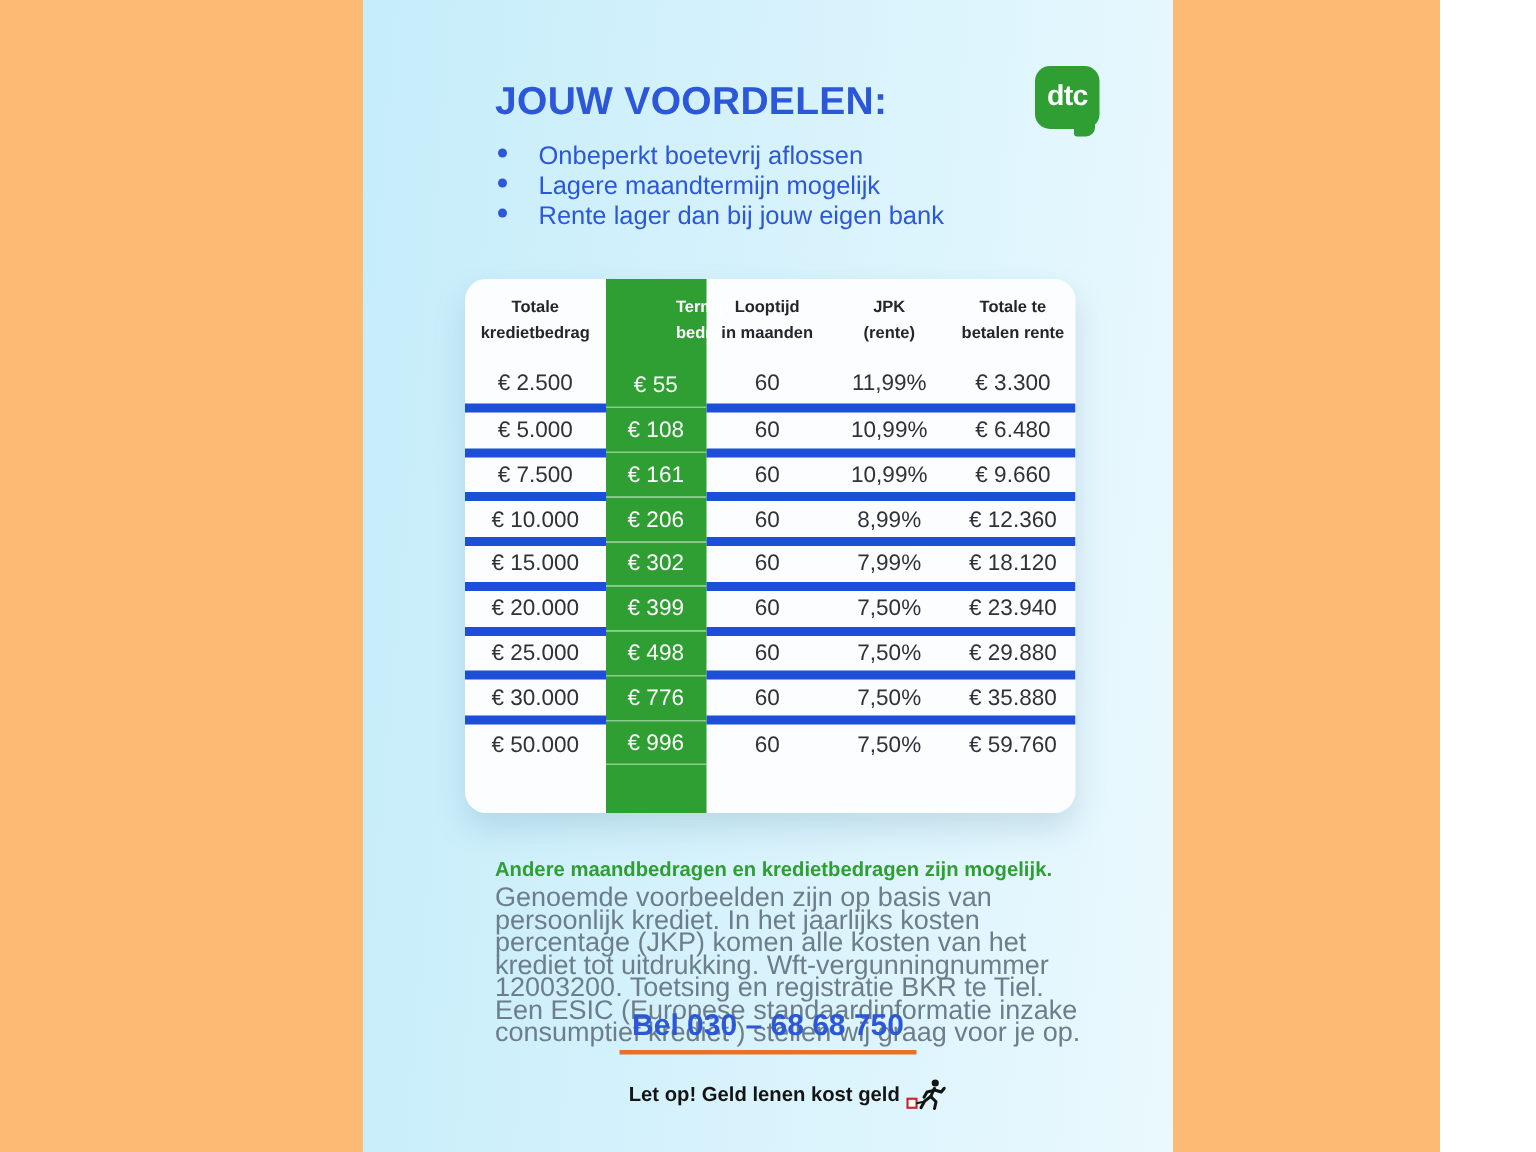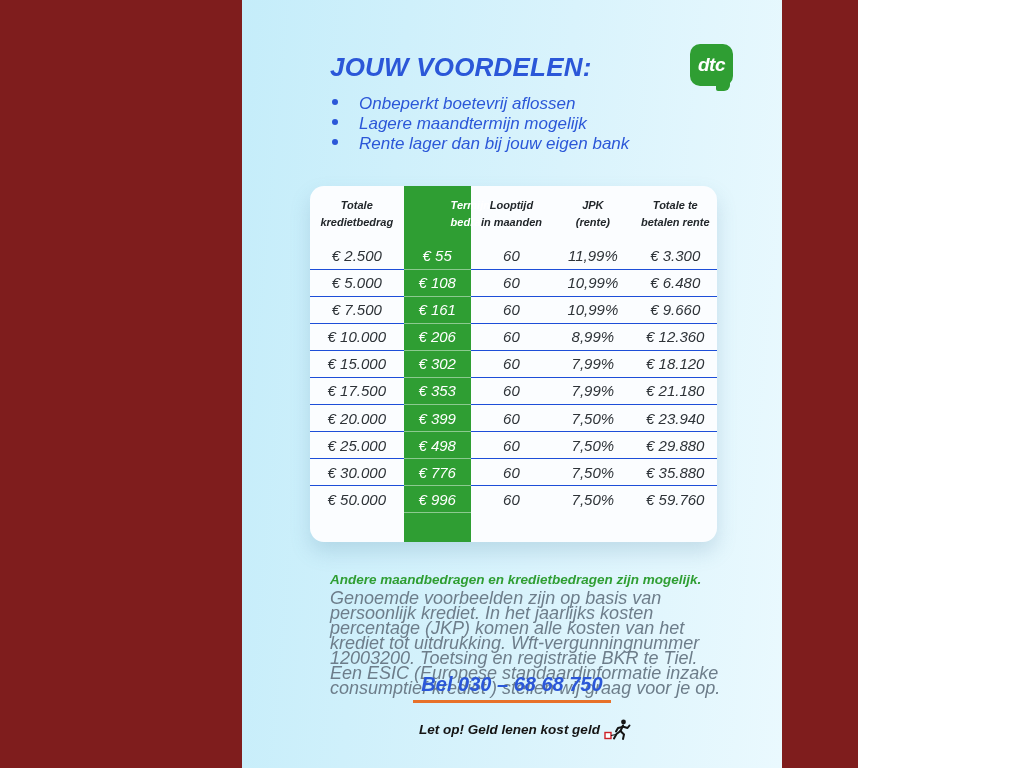--- a/index.html
+++ b/index.html
@@ -1,17 +1,17 @@
 <!DOCTYPE html>
 <html><head>
 <meta charset="utf-8">
 <style>
   * { margin:0; padding:0; box-sizing:border-box; }
   html,body { width:1024px; height:768px; background:#ffffff; font-family:"Liberation Sans", sans-serif; }
-  .page { position:relative; width:858px; height:768px; background:#7f1d1d; overflow:hidden;font-style:italic; }
+  .page { position:relative; width:960px; height:768px; background:#fdba74; overflow:hidden; }
   .content { position:absolute; left:242px; top:0; width:540px; height:768px;
              background:linear-gradient(95deg,#c5edfa 0%, #d9f3fc 55%, #eaf9fe 100%); }
 
   
   .title { position:absolute; left:88px; top:52px; font-size:26px; font-weight:bold;
            color:#2b57d8; letter-spacing:.2px; }
   .bullets { position:absolute; left:90px; top:94px; list-style:none; }
   .bullets li { display:flex; align-items:baseline; height:20px; font-size:17px; color:#2b57d8; }
   .bullets .dot { width:6px; height:6px; border-radius:50%; background:#2b57d8;
                   margin-right:21px; position:relative; top:-4px; flex:0 0 auto; }
@@ -29,21 +29,21 @@
   .card { position:absolute; left:68px; top:186px; width:407px; height:356px;
           background:#fbfdff; border-radius:14px; overflow:hidden;
           box-shadow:0 10px 20px rgba(80,130,165,.22); }
   table { width:100%; height:100%; border-collapse:collapse; table-layout:fixed; }
   col.c1{width:23%} col.c2{width:16.5%} col.c3{width:20%} col.c4{width:20%} col.c5{width:20.5%}
   thead th { height:56px; font-size:11px; font-weight:bold; color:#22272b;
              text-align:center; vertical-align:middle; line-height:1.55; padding:0 4px; }
   thead th.green { background:#2f9e33; color:#ffffff;padding-left:47px; }
   tbody td { height:26px; font-size:15px; color:#2e3338; text-align:center;
              vertical-align:middle; }
-  tbody tr + tr td { border-top:1px solid #1d4ed8; }
+  tbody tr + tr td { border-top:6px solid #1d4ed8; }
   tbody td.green { background:#2f9e33; color:#ffffff; }
   tbody tr + tr td.green { border-top:1px solid rgba(255,255,255,.45); }
   tbody tr.filler td { height:28px; border-top:none; }
   tbody tr.filler td.green { border-top:1px solid rgba(255,255,255,.45); }
 
   
   .highlight { position:absolute; left:88px; top:572px; font-size:13.5px; font-weight:bold;
                color:#2f9e33; }
   .disclaimer { position:absolute; left:88px; top:591px; width:396px; font-size:18px;
                 color:#6d7d8a; line-height:15px; }
@@ -130,27 +130,20 @@
     <td>€ 12.360</td>
   </tr>
             <tr>
     <td>€ 15.000</td>
     <td class="green">€ 302</td>
     <td>60</td>
     <td>7,99%</td>
     <td>€ 18.120</td>
   </tr>
             <tr>
-    <td>€ 17.500</td>
-    <td class="green">€ 353</td>
-    <td>60</td>
-    <td>7,99%</td>
-    <td>€ 21.180</td>
-  </tr>
-            <tr>
     <td>€ 20.000</td>
     <td class="green">€ 399</td>
     <td>60</td>
     <td>7,50%</td>
     <td>€ 23.940</td>
   </tr>
             <tr>
     <td>€ 25.000</td>
     <td class="green">€ 498</td>
     <td>60</td>

